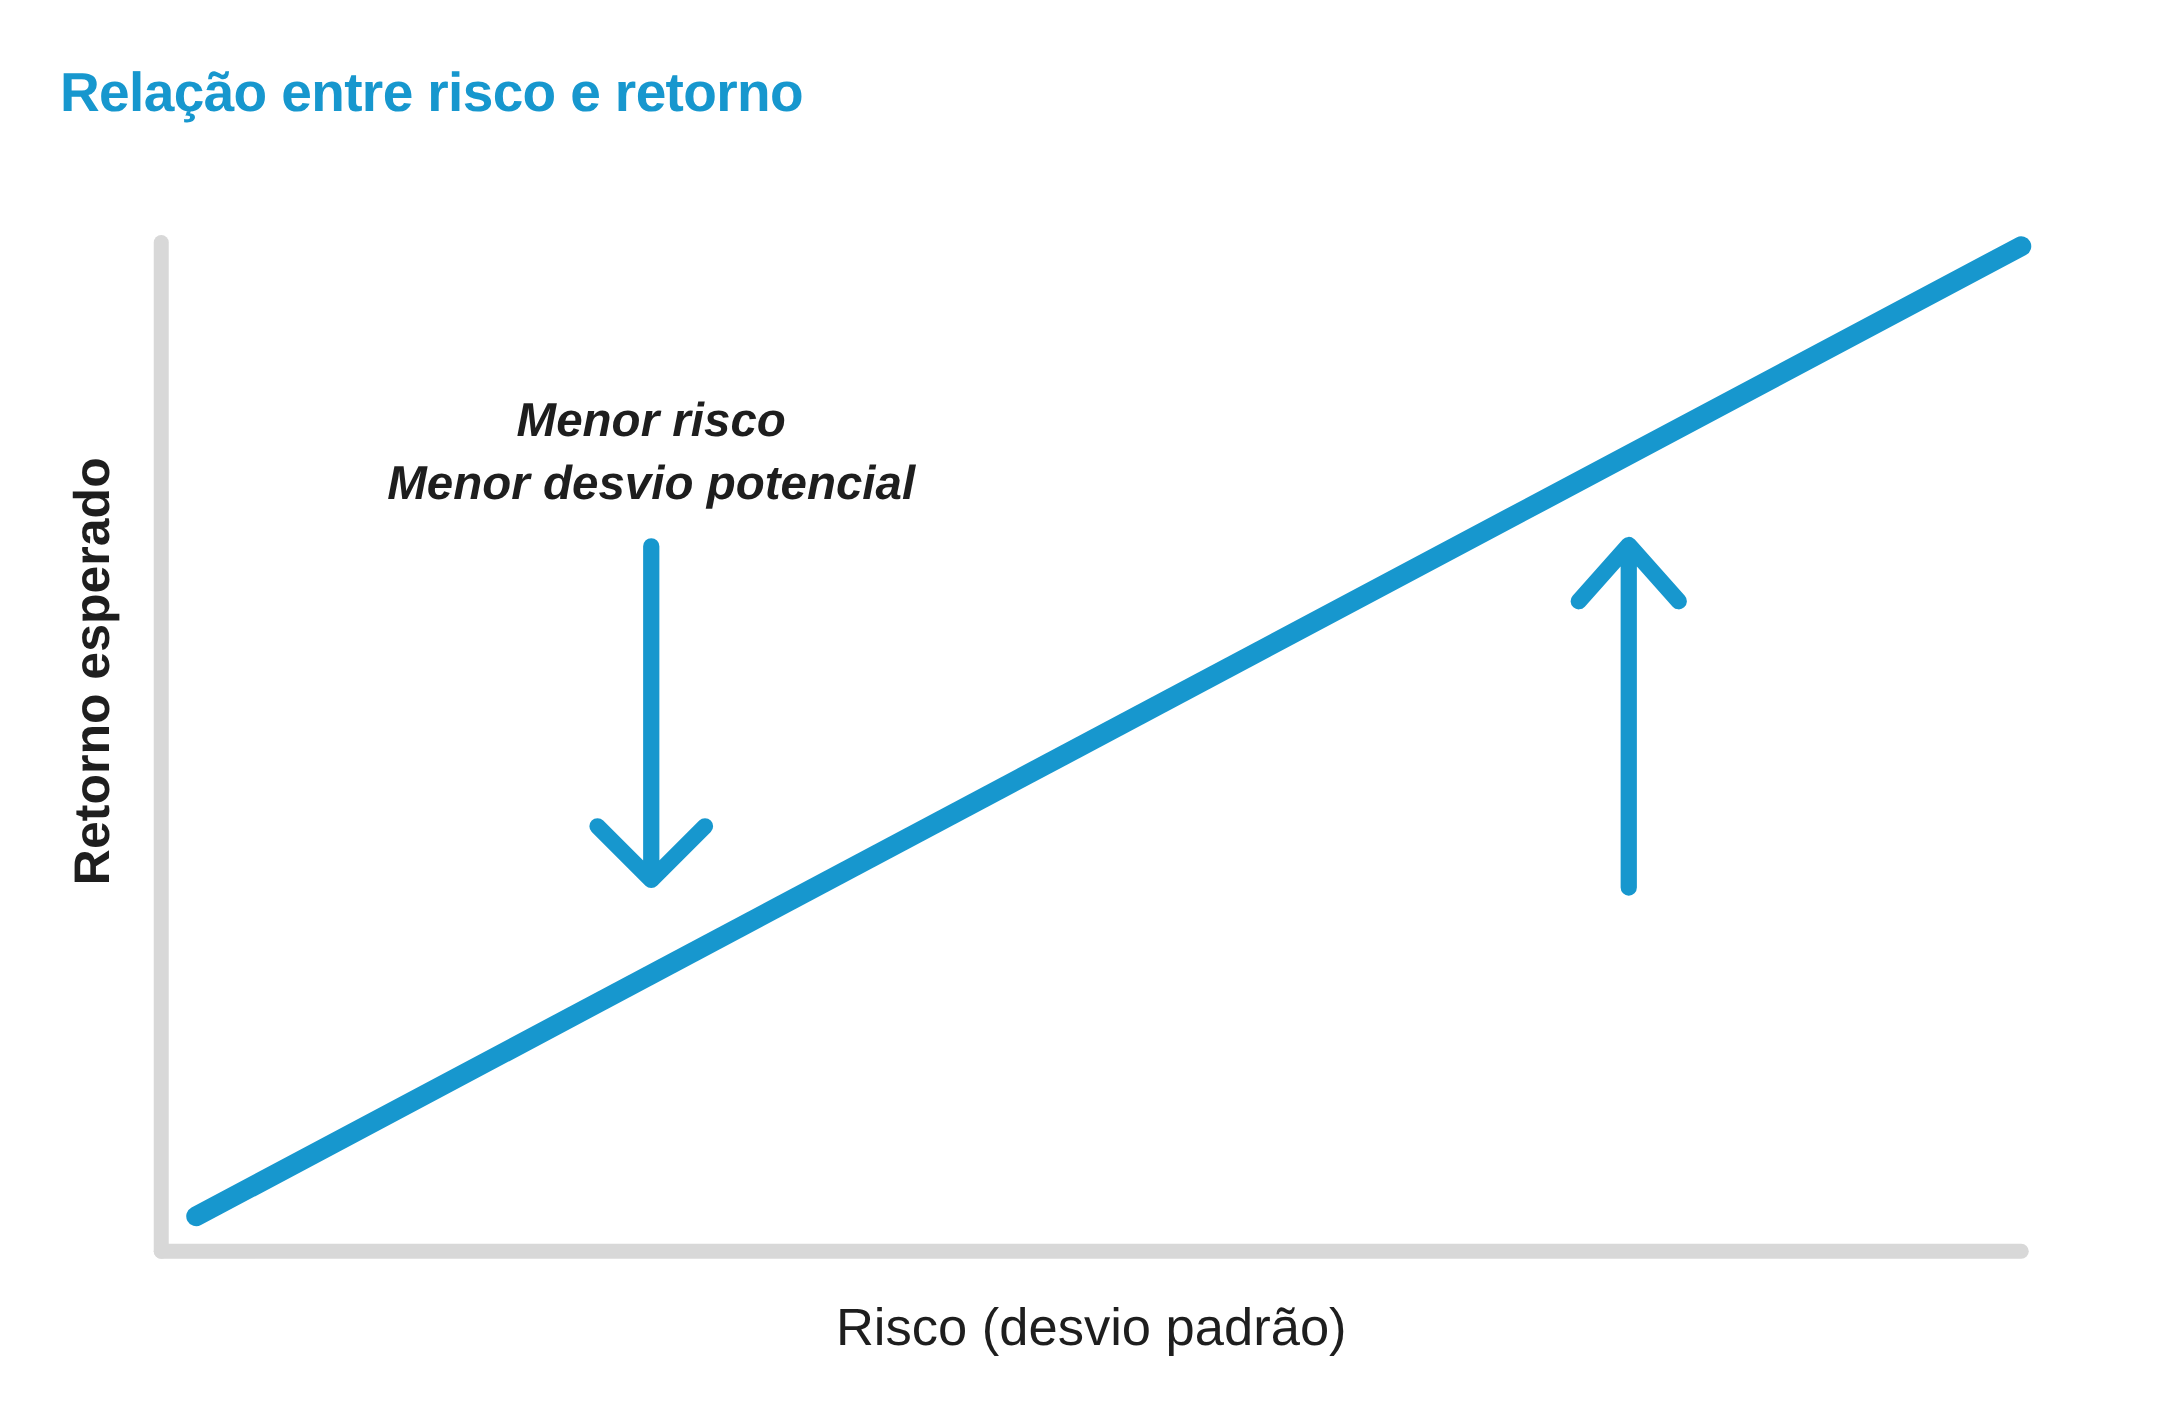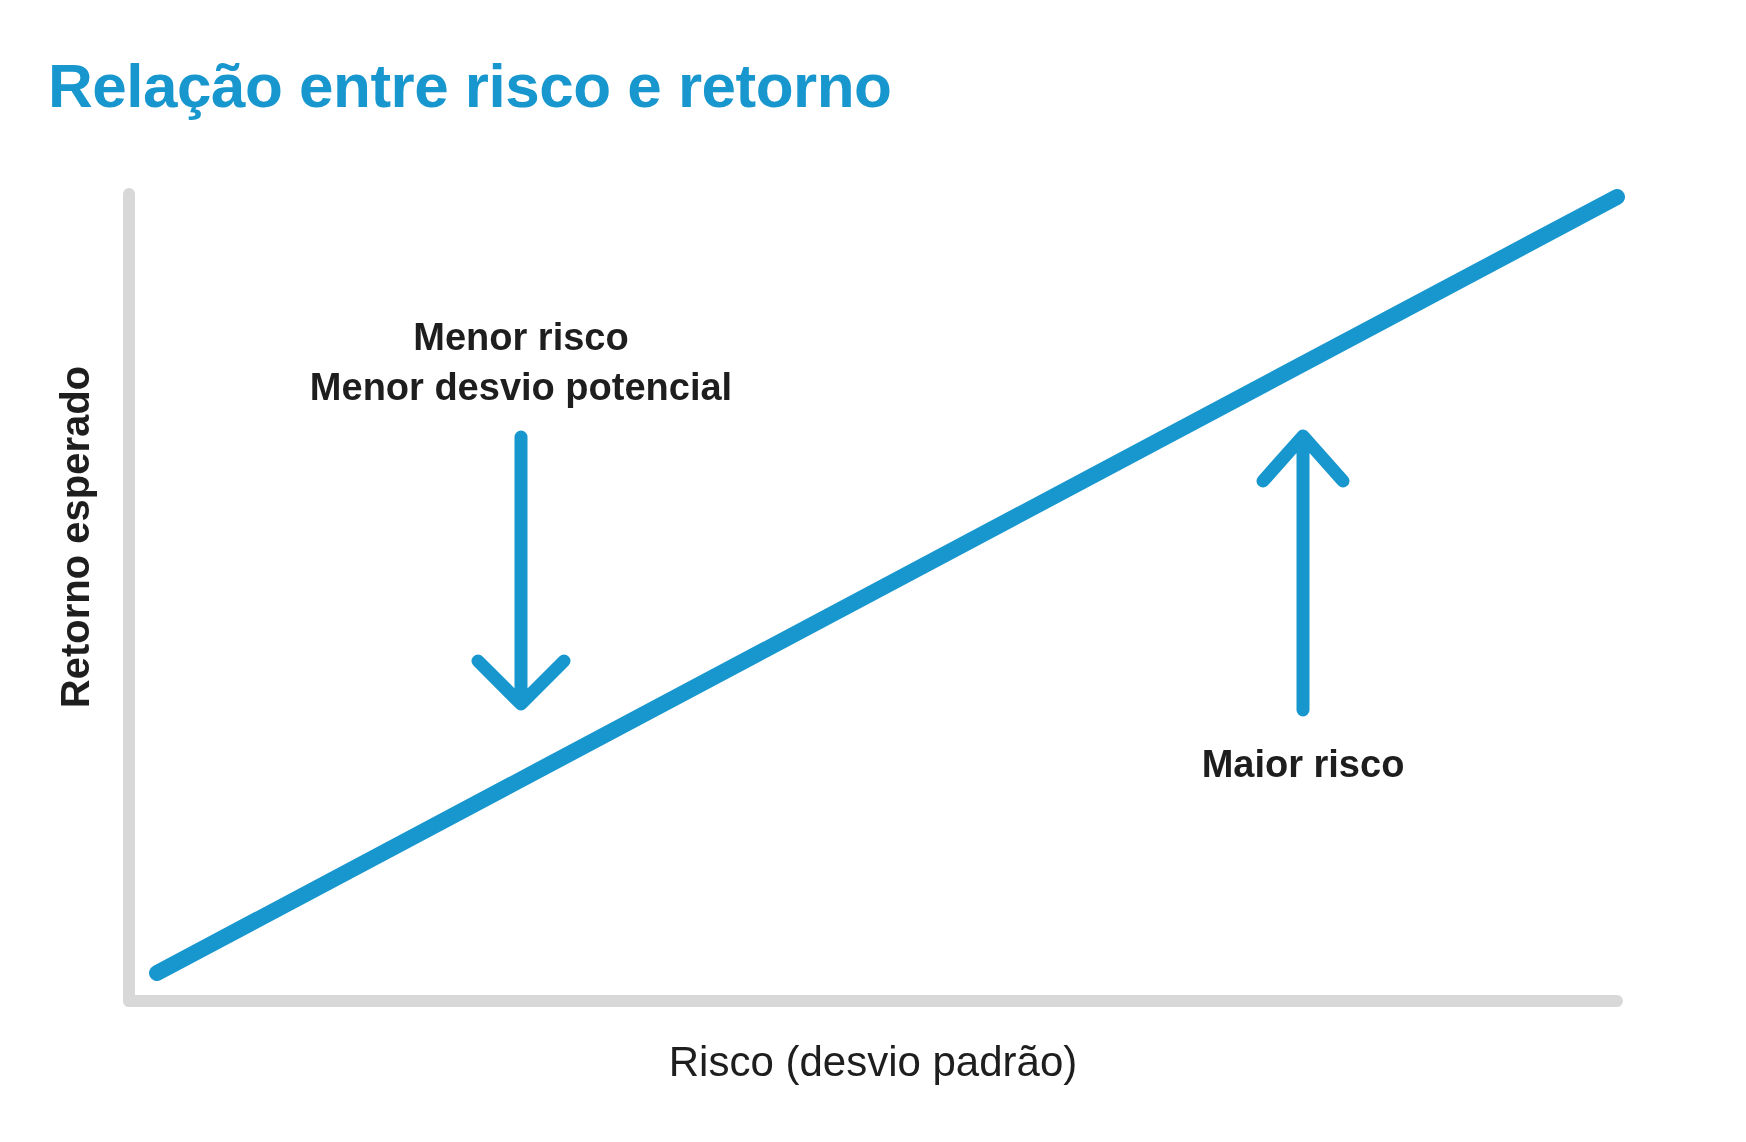--- a/index.html
+++ b/index.html
@@ -7,21 +7,21 @@
     --axis:#D8D8D8;
     --text:#1E1E1E;
     --bg:#FFFFFF;
   }
   *{margin:0;padding:0;box-sizing:border-box;}
   html,body{width:1746px;height:1142px;background:var(--bg);overflow:hidden;}
   body{font-family:"Liberation Sans","DejaVu Sans",sans-serif;position:relative;}
 
   .page-title{
     position:absolute;left:48px;top:50px;
-    font-size:62px;font-weight:700;color:var(--accent);
+    font-size:44px;font-weight:700;color:var(--accent);
     letter-spacing:-0.5px;white-space:nowrap;
   }
 
   .plot{position:absolute;left:0;top:0;width:1746px;height:1142px;}
 
   .y-axis{
     position:absolute;left:123px;top:188px;width:12px;height:819px;
     background:var(--axis);border-radius:6px;
   }
   .x-axis{
@@ -40,21 +40,21 @@
   .xlabel{
     position:absolute;left:123px;top:1038px;width:1500px;
     text-align:center;font-size:42px;font-weight:400;color:var(--text);
   }
 
   .annotation{
     position:absolute;width:500px;text-align:center;
     font-size:38px;font-weight:700;color:var(--text);
   }
   .annotation span{display:block;}
-  .anno-left{left:271px;top:312px;line-height:50px;}
+  .anno-left{left:271px;top:312px;line-height:50px;font-style:italic;}
   .anno-right{left:1053px;top:740px;line-height:48px;}
 </style>
 </head>
 <body>
 
 <main class="plot">
 
   <h1 class="page-title">Relação entre risco e retorno</h1>
 
   <div class="y-axis"></div>
@@ -68,16 +68,15 @@
 
   <div class="ylabel">Retorno esperado</div>
   <div class="xlabel">Risco (desvio padrão)</div>
 
   <div class="annotation anno-left">
     <span>Menor risco</span>
     <span>Menor desvio potencial</span>
   </div>
 
   <div class="annotation anno-right">
-    <span>Maior risco</span>
   </div>
 
 </main>
 
 </body></html>

